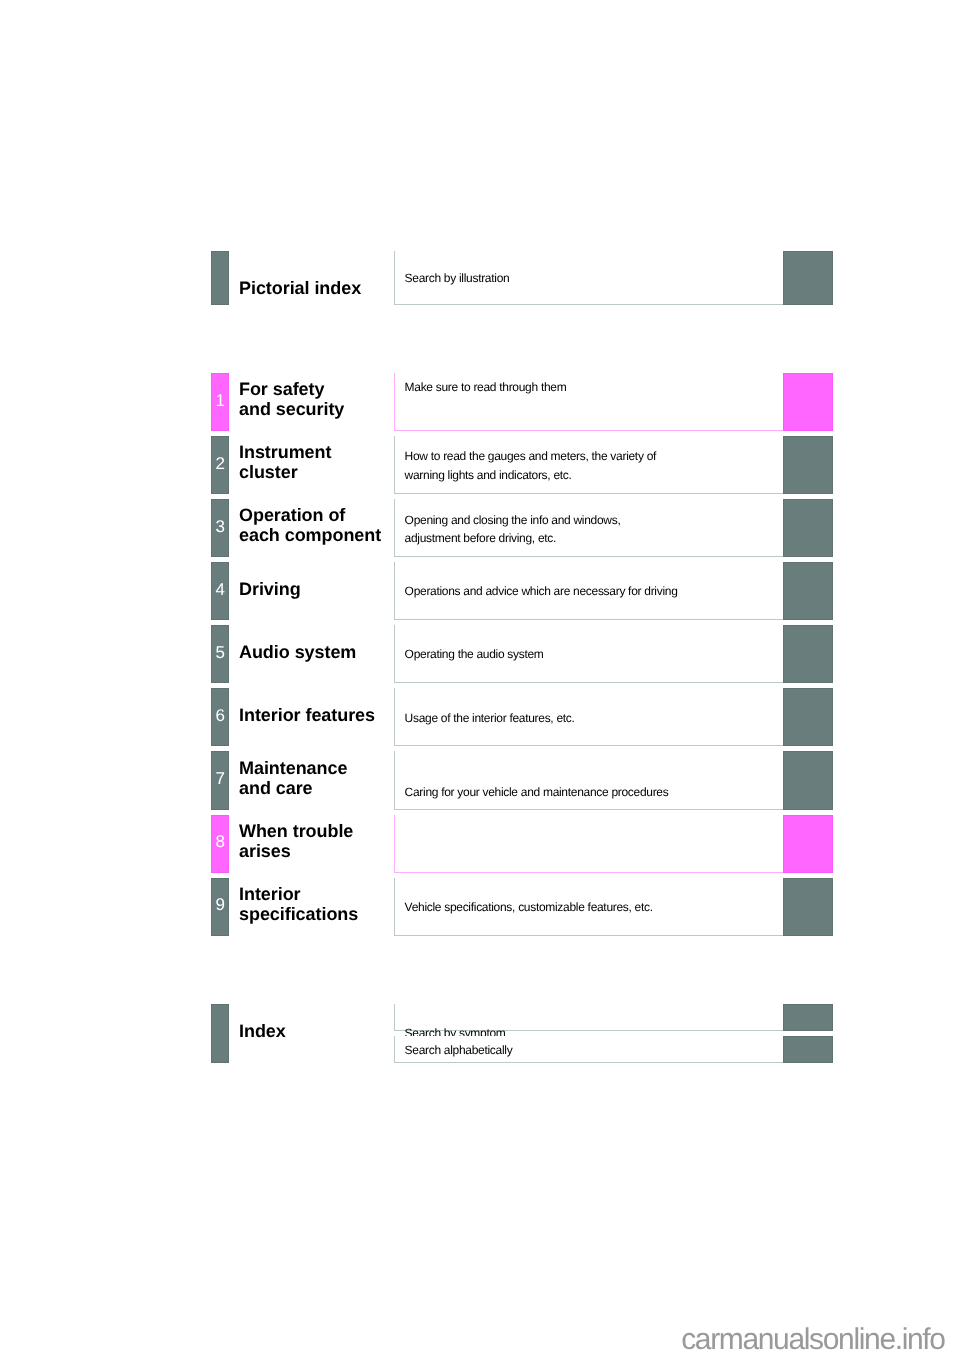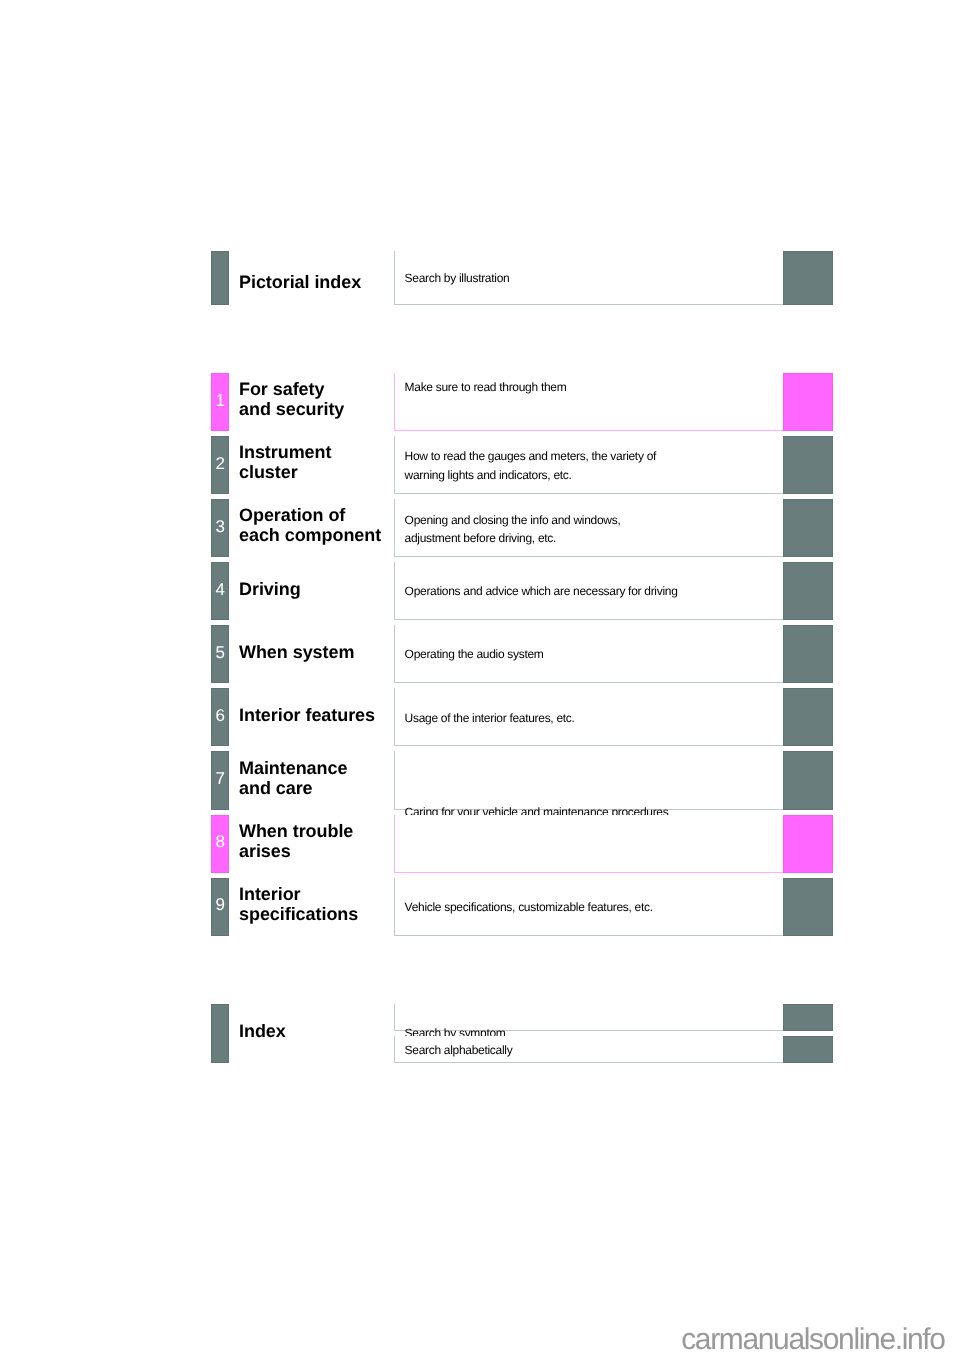--- a/index.html
+++ b/index.html
@@ -40,21 +40,21 @@
 
   .watermark{position:absolute;font-size:30px;letter-spacing:-1.35px;
        line-height:30px;color:#999999;white-space:nowrap;}
 </style>
 </head>
 <body>
 
 <div class="page">
 
   <div class="tab teal" style="top:250.9px;height:54.3px"></div>
-  <div class="chap-title" style="top:272px">
+  <div class="chap-title" style="top:278px">
     <span>Pictorial index</span>
   </div>
   <div class="row-box" style="top:250.9px;height:54.3px;width:389.3px;border-left:1px solid #bdc8c8;border-bottom:1px solid #bdc8c8"></div>
   <div class="row-desc" style="top:269.20px">
     <span>Search by illustration</span>
   </div>
   <div class="endcap teal" style="top:250.9px;height:54.3px"></div>
 
   <div class="tab pink" style="top:372.8px;height:58.2px">
     <span class="tab-num">1</span>
@@ -111,21 +111,21 @@
   <div class="row-box" style="top:562.1px;height:58.2px;width:389.3px;border-left:1px solid #bdc8c8;border-bottom:1px solid #bdc8c8"></div>
   <div class="row-desc" style="top:582.35px">
     <span>Operations and advice which are necessary for driving</span>
   </div>
   <div class="endcap teal" style="top:562.1px;height:58.2px"></div>
 
   <div class="tab teal" style="top:625.2px;height:58.2px">
     <span class="tab-num">5</span>
   </div>
   <div class="chap-title" style="top:641.60px">
-    <span>When system</span>
+    <span>Audio system</span>
   </div>
   <div class="row-box" style="top:625.2px;height:58.2px;width:389.3px;border-left:1px solid #bdc8c8;border-bottom:1px solid #bdc8c8"></div>
   <div class="row-desc" style="top:645.45px">
     <span>Operating the audio system</span>
   </div>
   <div class="endcap teal" style="top:625.2px;height:58.2px"></div>
 
   <div class="tab teal" style="top:688.3px;height:58.2px">
     <span class="tab-num">6</span>
   </div>
@@ -140,21 +140,21 @@
 
   <div class="tab teal" style="top:751.4px;height:58.2px">
     <span class="tab-num">7</span>
   </div>
   <div class="chap-title" style="top:757.55px">
     <span>Maintenance</span>
     <br>
     <span>and care</span>
   </div>
   <div class="row-box" style="top:751.4px;height:58.2px;width:389.3px;border-left:1px solid #bdc8c8;border-bottom:1px solid #bdc8c8"></div>
-  <div class="row-desc" style="top:803px">
+  <div class="row-desc" style="top:783px">
     <span>Caring for your vehicle and maintenance procedures</span>
   </div>
   <div class="endcap teal" style="top:751.4px;height:58.2px"></div>
 
   <div class="tab pink" style="top:814.5px;height:58.2px">
     <span class="tab-num">8</span>
   </div>
   <div class="chap-title" style="top:820.65px">
     <span>When trouble</span>
     <br>

